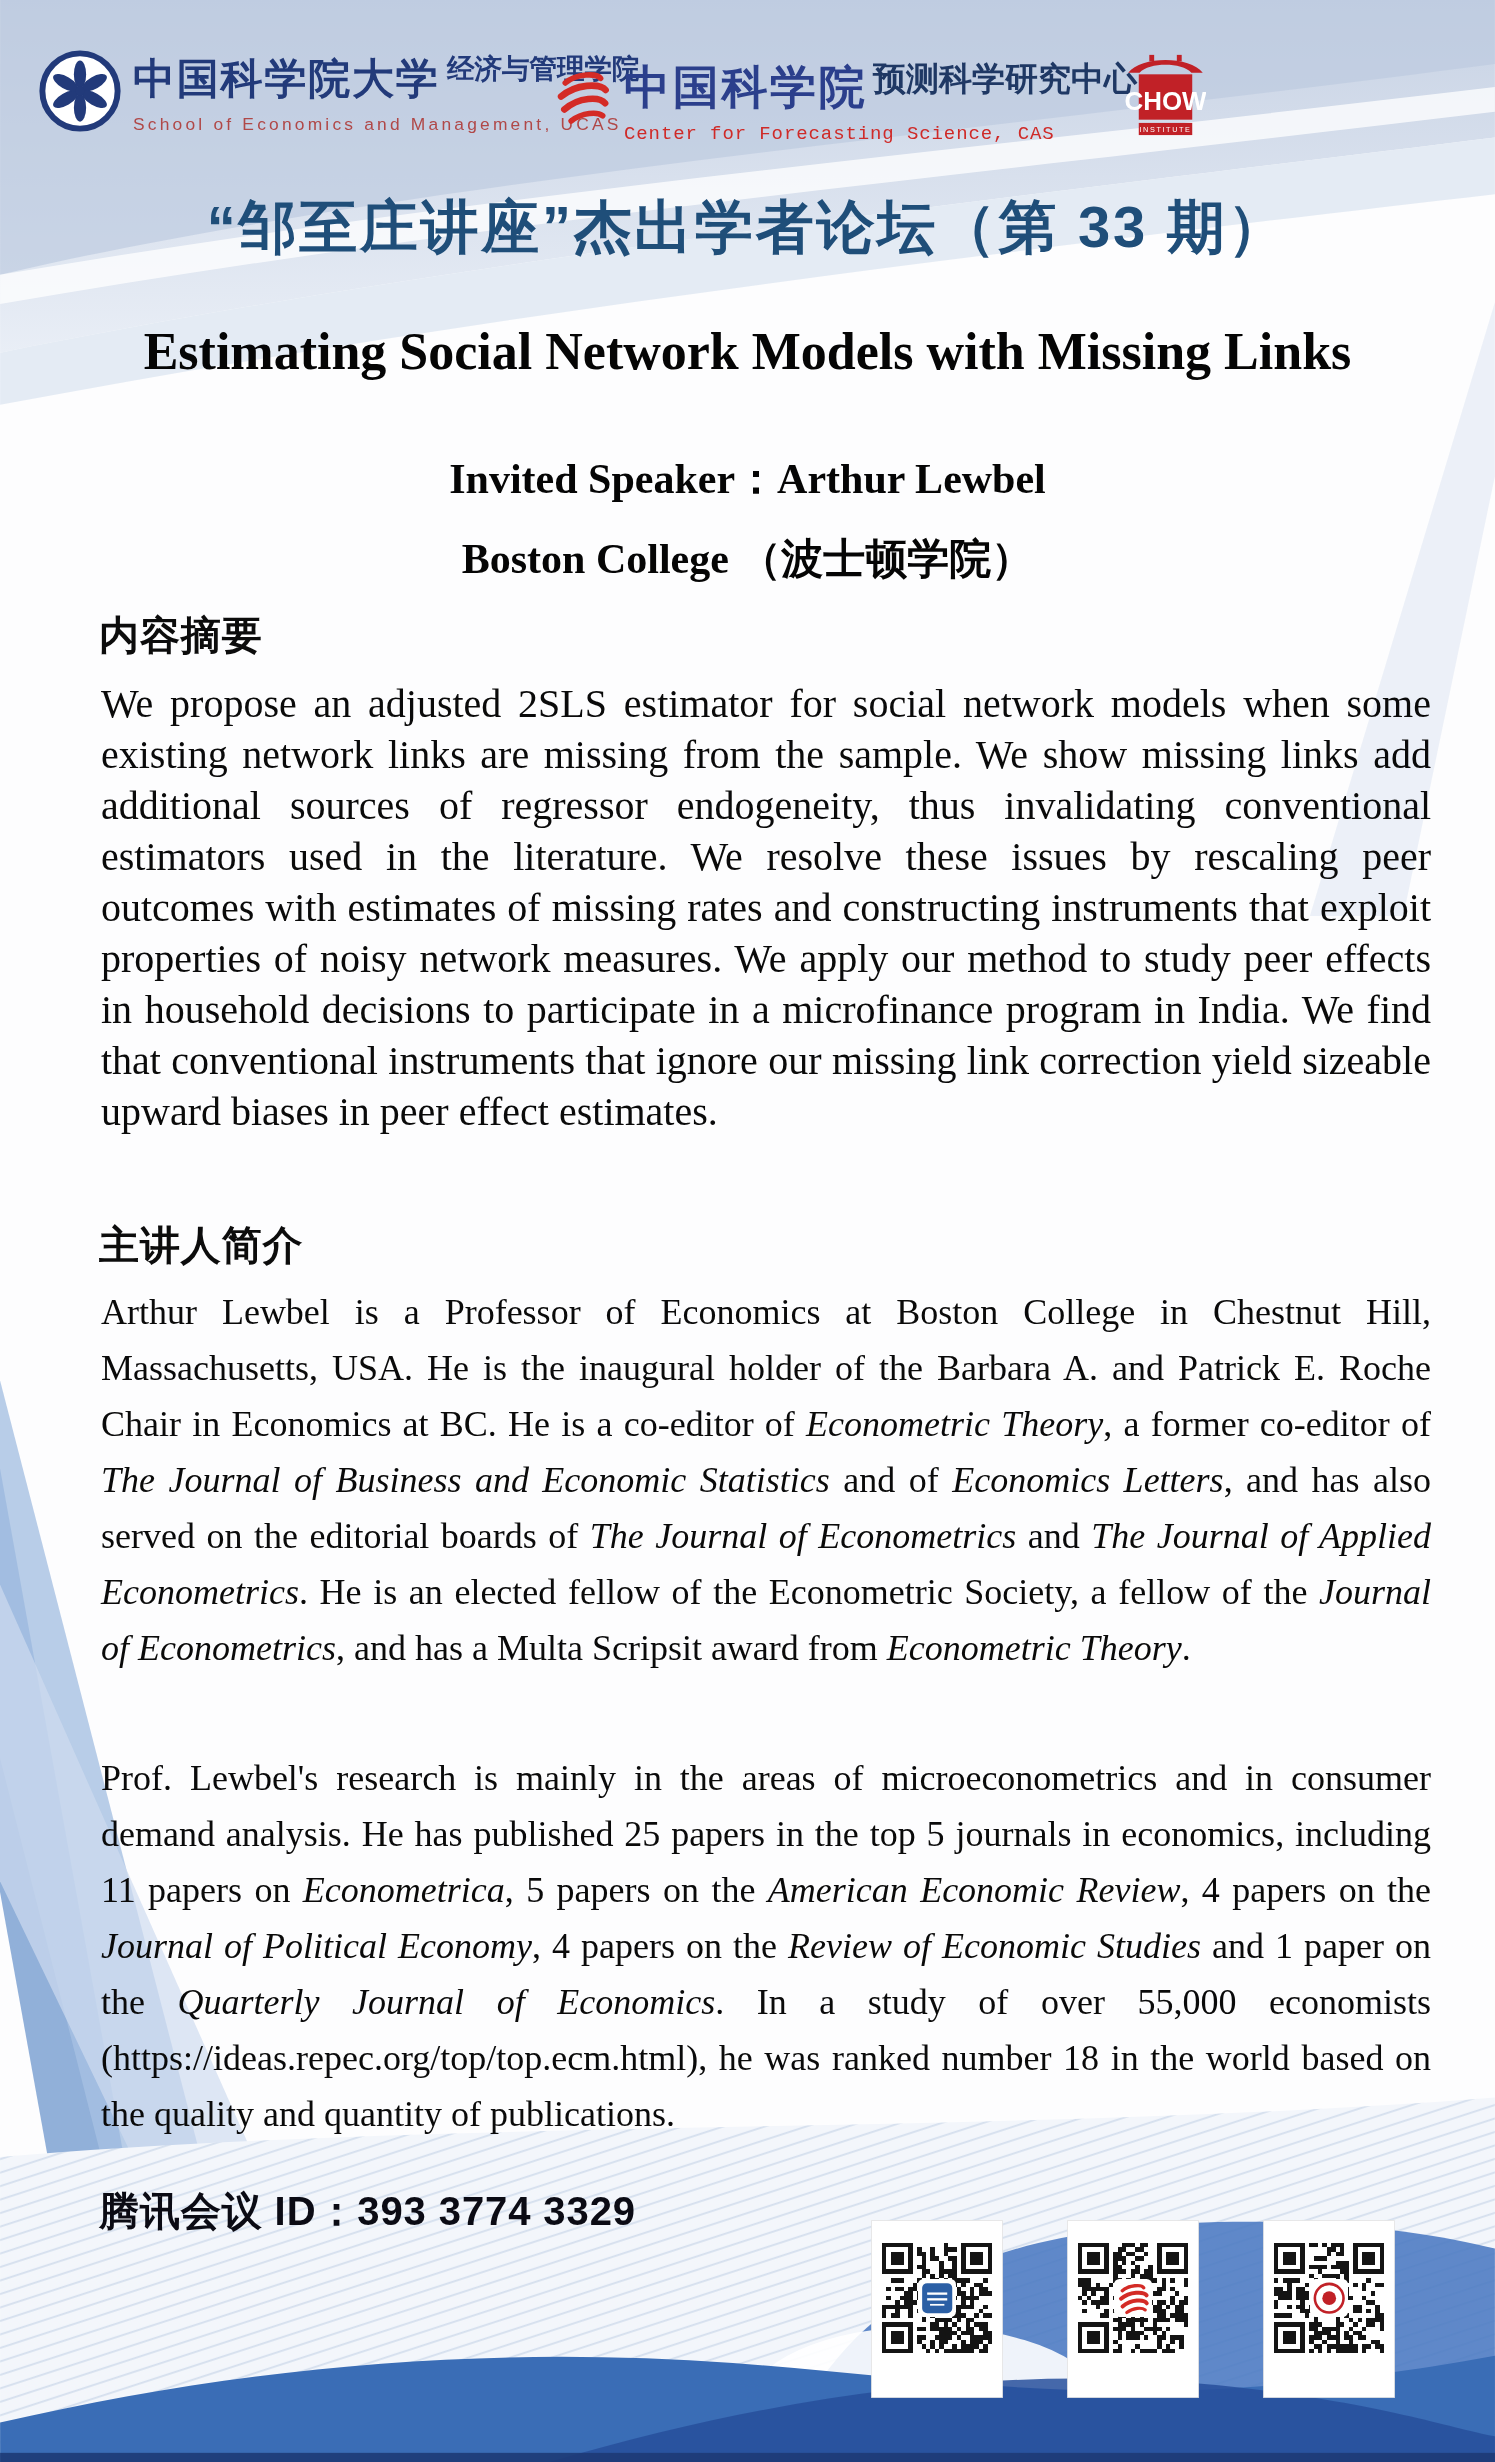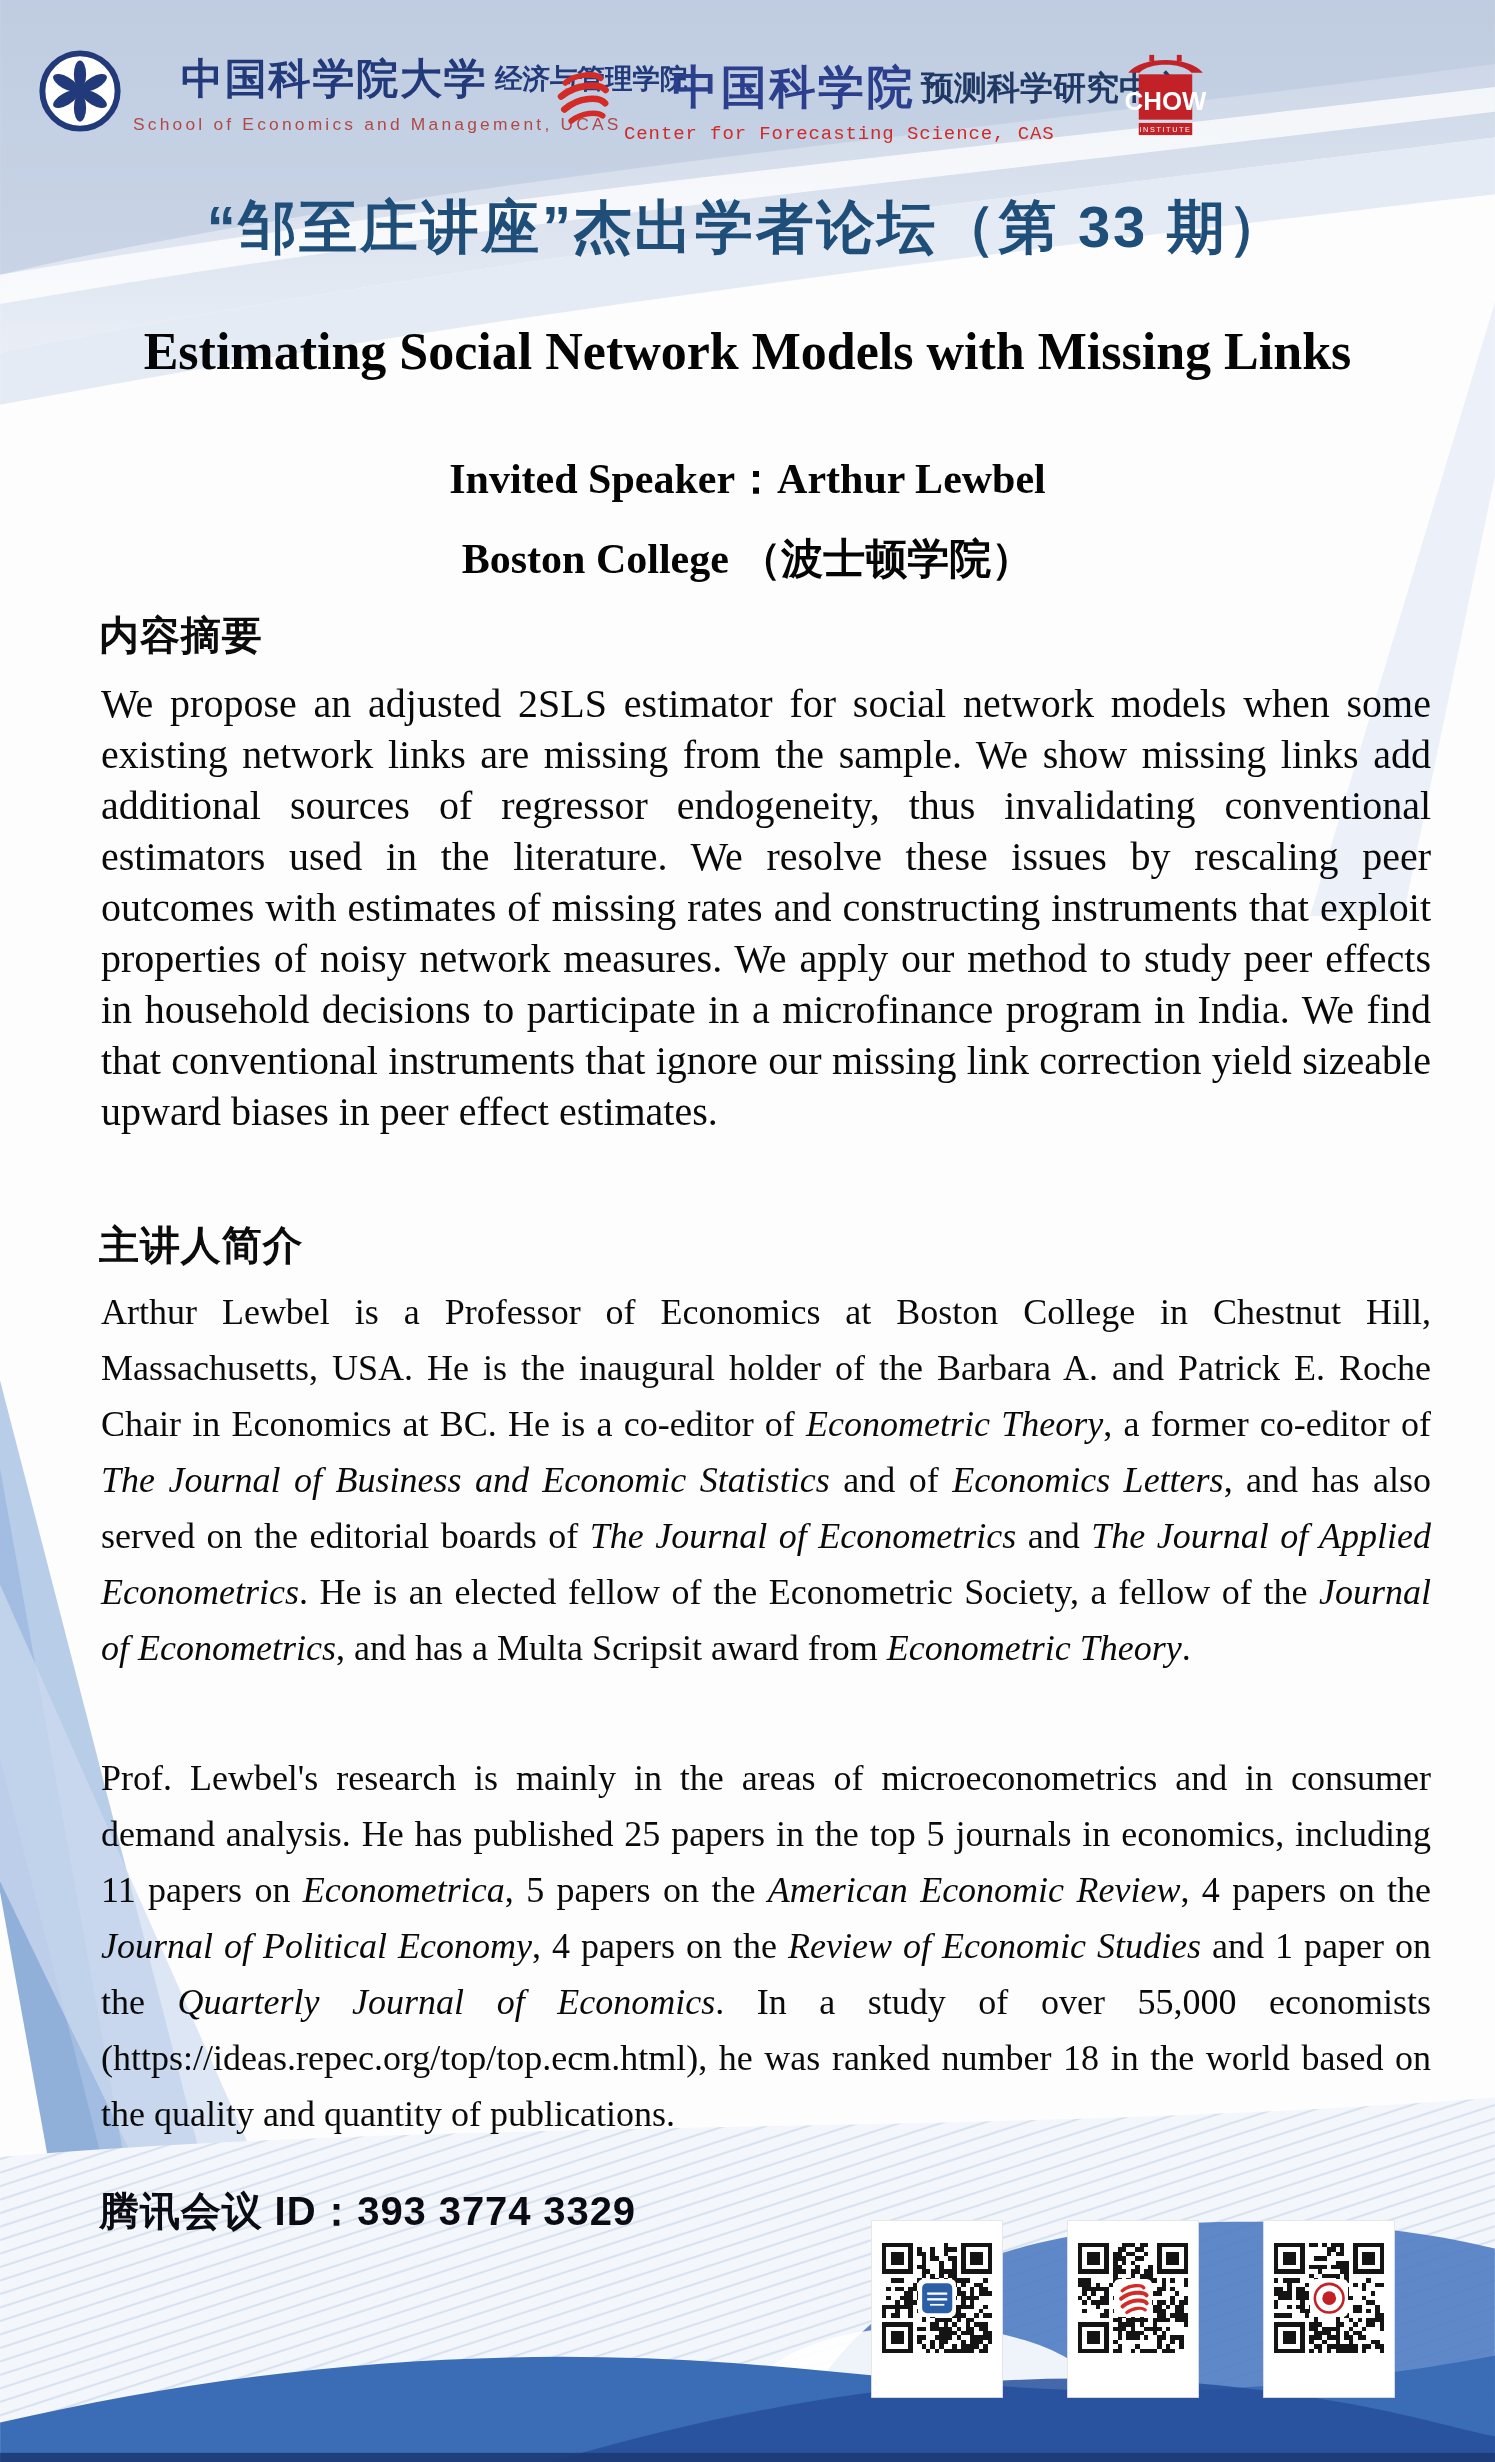--- a/index.html
+++ b/index.html
@@ -8,21 +8,21 @@
     position:relative; width:1495px; height:2462px; overflow:hidden;
     background:#fdfdfe; color:#111;
     font-family:"Liberation Serif", serif;
   }
   .bg{ position:absolute; left:0; top:0; z-index:0; }
   .layer{ position:absolute; z-index:1; }
 
   
   .logo{ display:flex; align-items:center; gap:11px; }
   .logo-col{ display:flex; flex-direction:column; }
-  .logo-row{ display:flex; align-items:center;margin-left:48px; }
+  .logo-row{ display:flex; align-items:flex-start; }
   .ucas-cn-main{ font-size:42px; font-weight:bold; color:#223a7a; letter-spacing:1.8px;}
   .ucas-cn-sub{ font-size:27.5px; font-weight:bold; color:#223a7a; margin-left:7.3px;}
   .ucas-en{ font-family:"Liberation Sans",sans-serif; font-size:17.4px; color:#b04848; letter-spacing:3.2px; margin-top:7px;}
   .cas-cn-main{ font-size:46px; font-weight:bold; color:#2b3f8c; letter-spacing:2.7px;}
   .cas-cn-sub{ font-size:33px; font-weight:bold; color:#1f3864; margin-left:5.5px;}
   .cas-en{ font-family:"Liberation Mono",monospace; font-size:19px; color:#cf2a28; letter-spacing:0.9px; margin-top:3.7px;}
   .chow-cn{ font-size:23px; font-weight:bold; color:#1f3864; letter-spacing:0.9px;}
   .chow-en{ font-family:"Liberation Serif",serif; font-size:11.5px; font-weight:bold; color:#1f3864; line-height:14.7px; margin-top:4.6px;}
 
   

